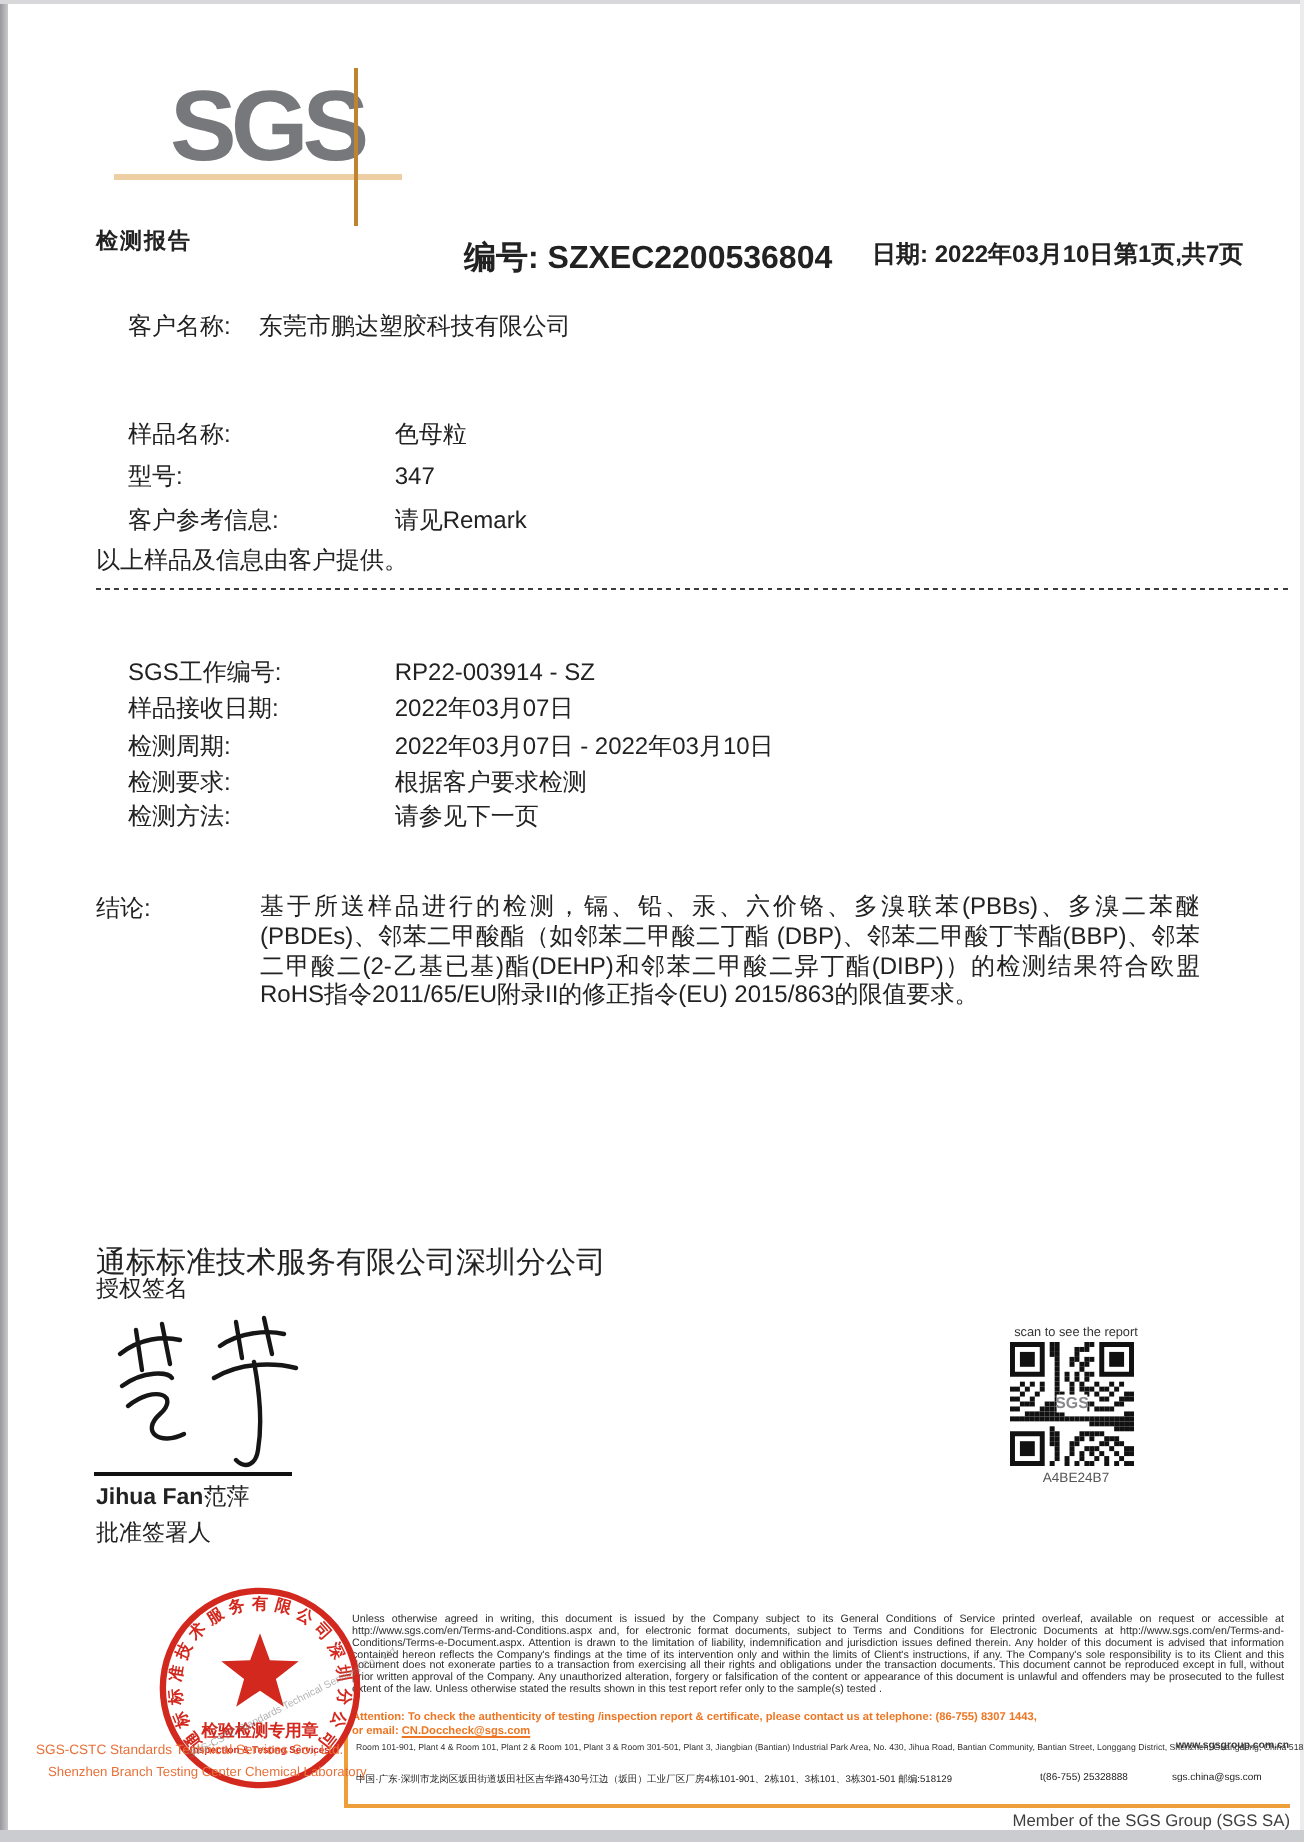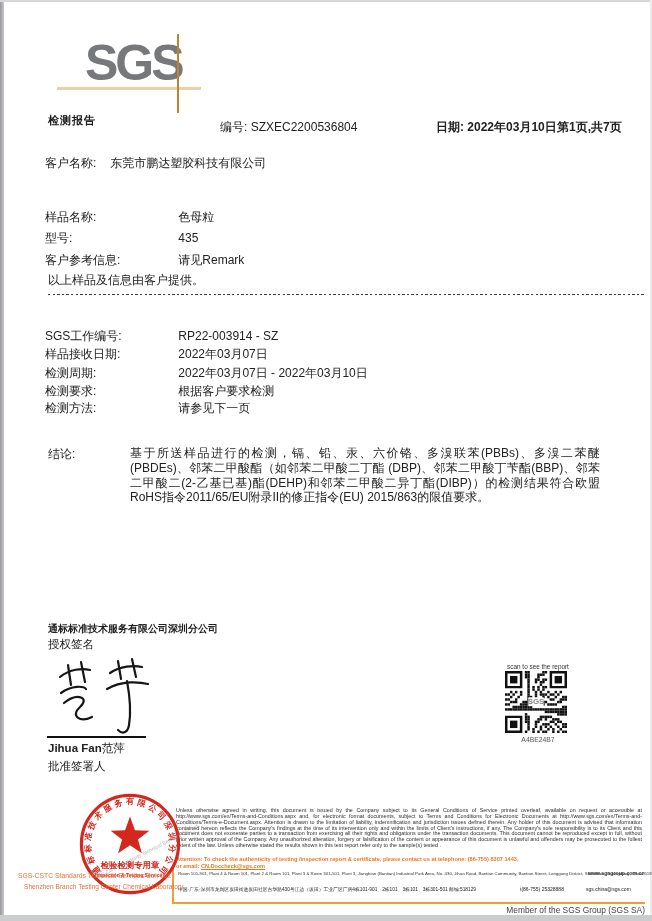--- a/index.html
+++ b/index.html
@@ -13,39 +13,39 @@
   .edge-bottom{left:0;top:915px;width:652px;height:6px;background:#caccd0;}
   .edge-right{left:650px;top:0;width:2px;height:921px;background:#ececee;}
 
   
   .logo-text{left:85px;top:38px;font-size:50px;font-weight:bold;color:#77787b;letter-spacing:-3px;line-height:1;}
   .logo-hline{left:57px;top:87px;width:144px;height:3px;background:#eecfa4;}
   .logo-vline{left:177px;top:34px;width:2px;height:79px;background:#bf8430;}
 
   
   .title{left:48px;top:113px;font-size:11px;font-weight:bold;letter-spacing:1px;}
-  .hno{left:220px;top:119px;font-size:12px;font-weight:normal;}
+  .hno{left:232px;top:119px;font-size:16px;font-weight:bold;}
   .hdate{left:412px;top:119px;font-size:12px;font-weight:bold;margin-left:24px;}
   .hpage{left:557px;top:119px;font-size:12px;font-weight:bold;}
 
   
-  .trow{position:absolute;left:45px;font-size:12px;line-height:14px;white-space:nowrap;}
+  .trow{position:absolute;left:64px;font-size:12px;line-height:14px;white-space:nowrap;}
   .trow .lbl{display:inline-block;}
   .w62{width:62px;}
   .w130{width:130px;}
   .note{left:48px;font-size:12px;}
   .divider{left:48px;top:294px;width:597px;height:1px;
      background:repeating-linear-gradient(90deg,#3d3d3d 0 2.4px,transparent 2.4px 4.6px);}
 
   .concl{left:48px;top:446px;font-size:12px;}
   .concl .lbl{position:absolute;left:0;top:0;width:130px;}
   .concl .txt{display:block;margin-left:82px;width:470px;line-height:14.8px;text-align:justify;}
 
   
-  .s-company{left:48px;top:622px;font-size:10px;font-weight:bold;}
+  .s-company{left:48px;top:622px;font-size:15px;}
   .s-auth{left:48px;top:637px;font-size:11.5px;}
   .sig-svg{left:52px;top:655px;}
   .sig-line{left:47px;top:736px;width:99px;height:1.8px;background:#111;}
   .s-name{left:48px;top:741px;font-size:11.5px;}
   .s-role{left:48px;top:759px;font-size:11.5px;}
 
   
   .qr-caption{left:492px;top:663px;width:92px;text-align:center;font-size:6.4px;color:#333;}
   .qr-svg{left:505px;top:671px;}
   .qr-code{left:492px;top:736px;width:92px;text-align:center;font-size:6.8px;color:#555;}
@@ -95,21 +95,21 @@
   <div class="trow" style="top:156px">
     <span class="lbl w62">客户名称:</span>
     <span>东莞市鹏达塑胶科技有限公司</span>
   </div>
   <div class="trow" style="top:210px">
     <span class="lbl w130">样品名称:</span>
     <span>色母粒</span>
   </div>
   <div class="trow" style="top:231px">
     <span class="lbl w130">型号:</span>
-    <span>435</span>
+    <span>347</span>
   </div>
   <div class="trow" style="top:253px">
     <span class="lbl w130">客户参考信息:</span>
     <span>请见Remark</span>
   </div>
   <div class="abs note" style="top:272px">以上样品及信息由客户提供。</div>
 
   <div class="abs divider"></div>
 
   <div class="trow" style="top:329px">

